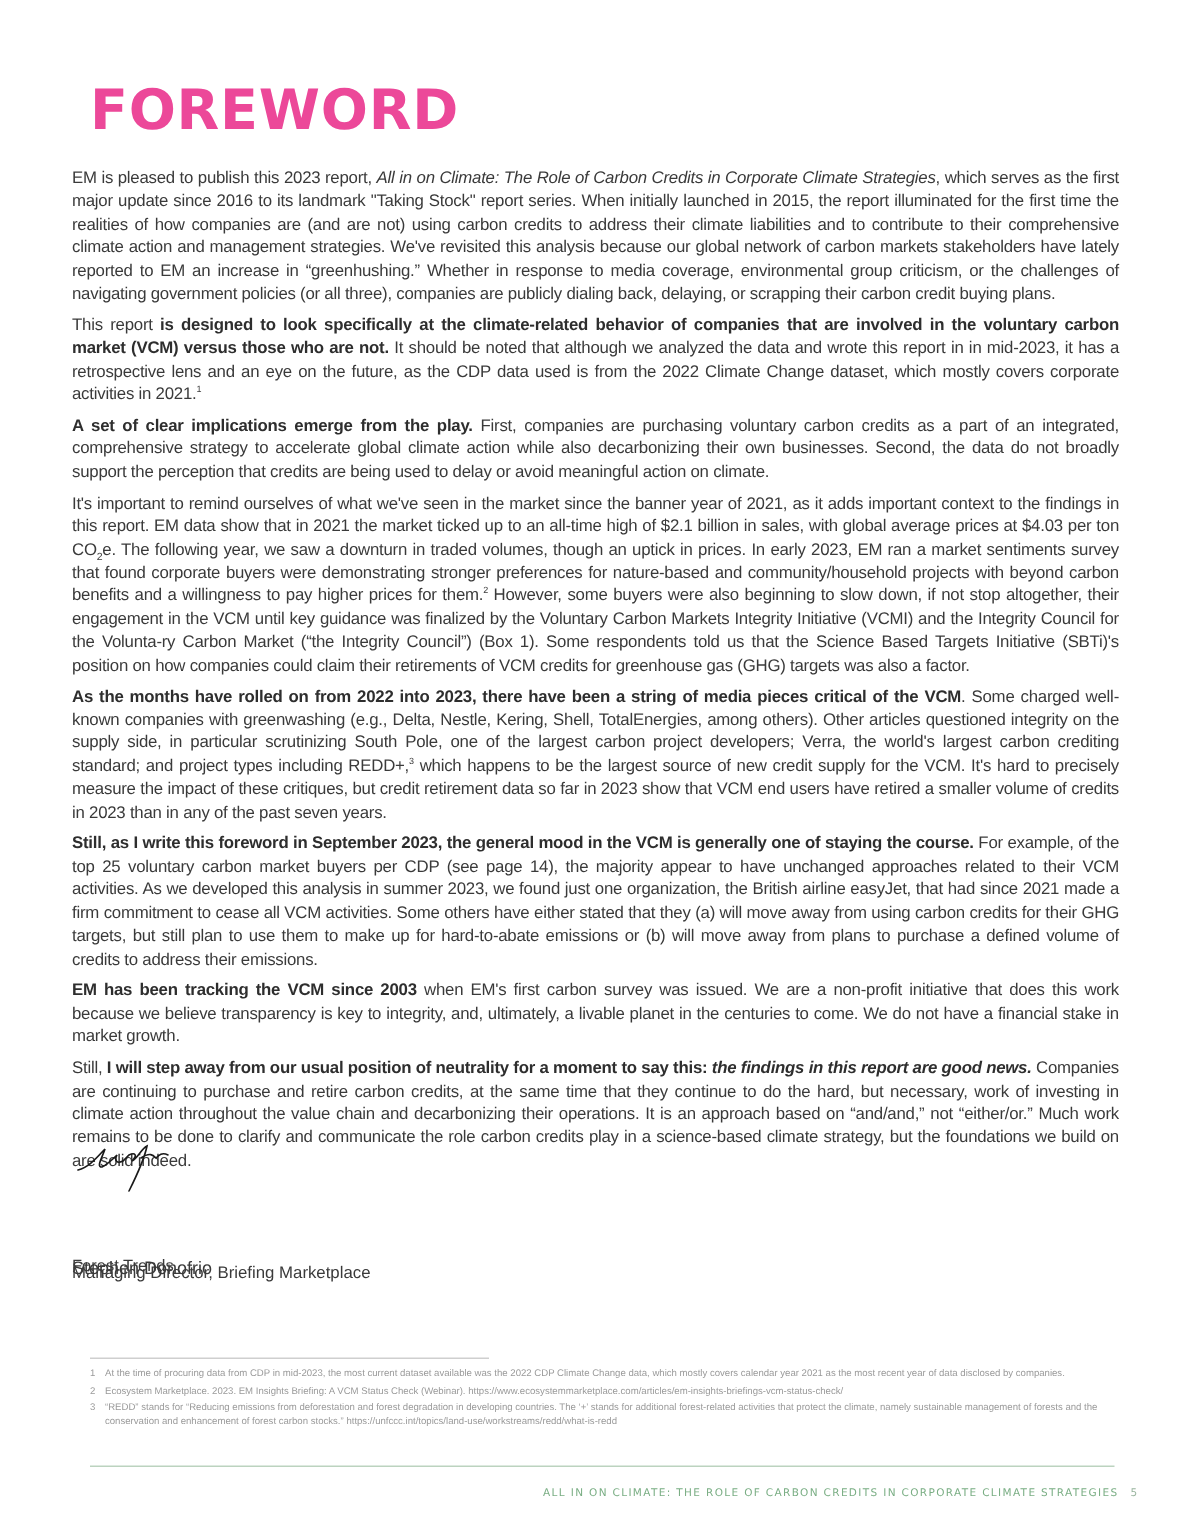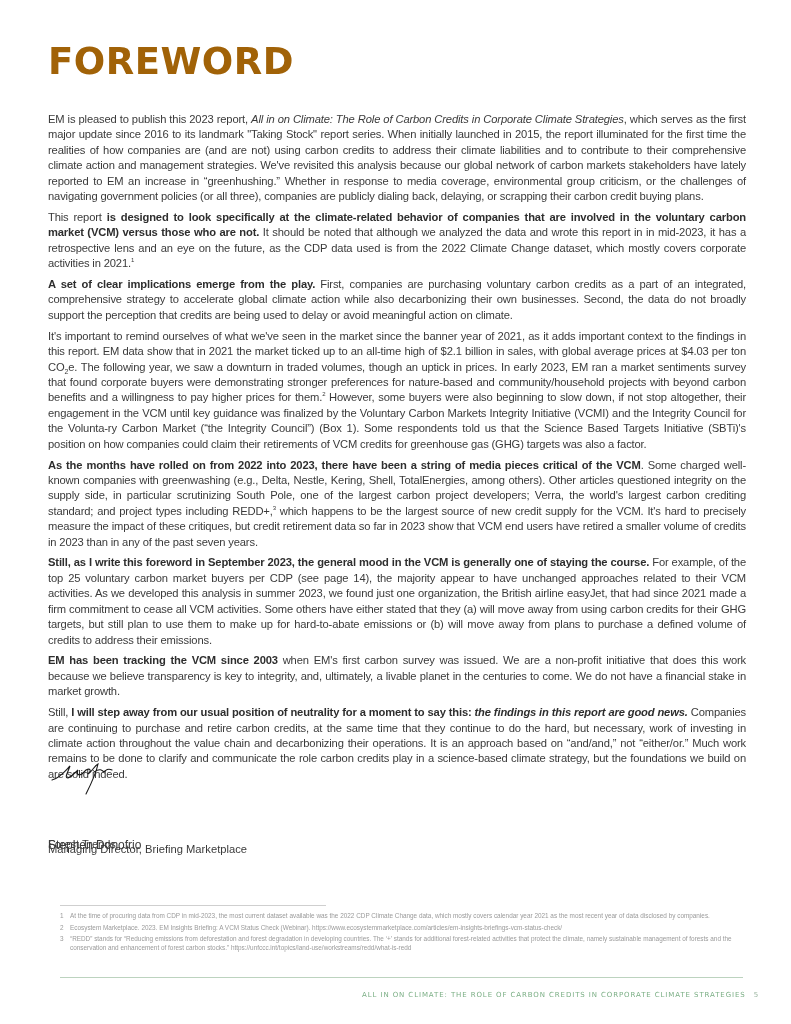--- a/index.html
+++ b/index.html
@@ -3,21 +3,21 @@
   <meta charset="utf-8">
   <style>
     html, body { margin: 0; padding: 0; background: #ffffff; }
     body {
       width: 791px; height: 1024px; position: relative; overflow: hidden;
       font-family: "Liberation Sans", sans-serif; color: #3a3a3a;
     }
     .title {
       position: absolute; left: 48px; top: 40px;
       font-family: "DejaVu Sans", sans-serif; font-weight: bold;
-      font-size: 37px; letter-spacing: 0.5px; color: #a16207; margin: 0;
+      font-size: 37px; letter-spacing: 0.5px; color: #ec4899; margin: 12px;
     }
     .body-text {
       position: absolute; left: 48px; top: 92px; width: 698px;
       font-size: 11.2px; line-height: 15.4px; text-align: justify;
       letter-spacing: -0.15px;
       margin-top: 20px;
     }
     .body-text p { margin: 0 0 5.5px 0; }
     .body-text b { font-weight: bold; color: #2e2e2e; }
     .body-text i { font-style: italic; }

